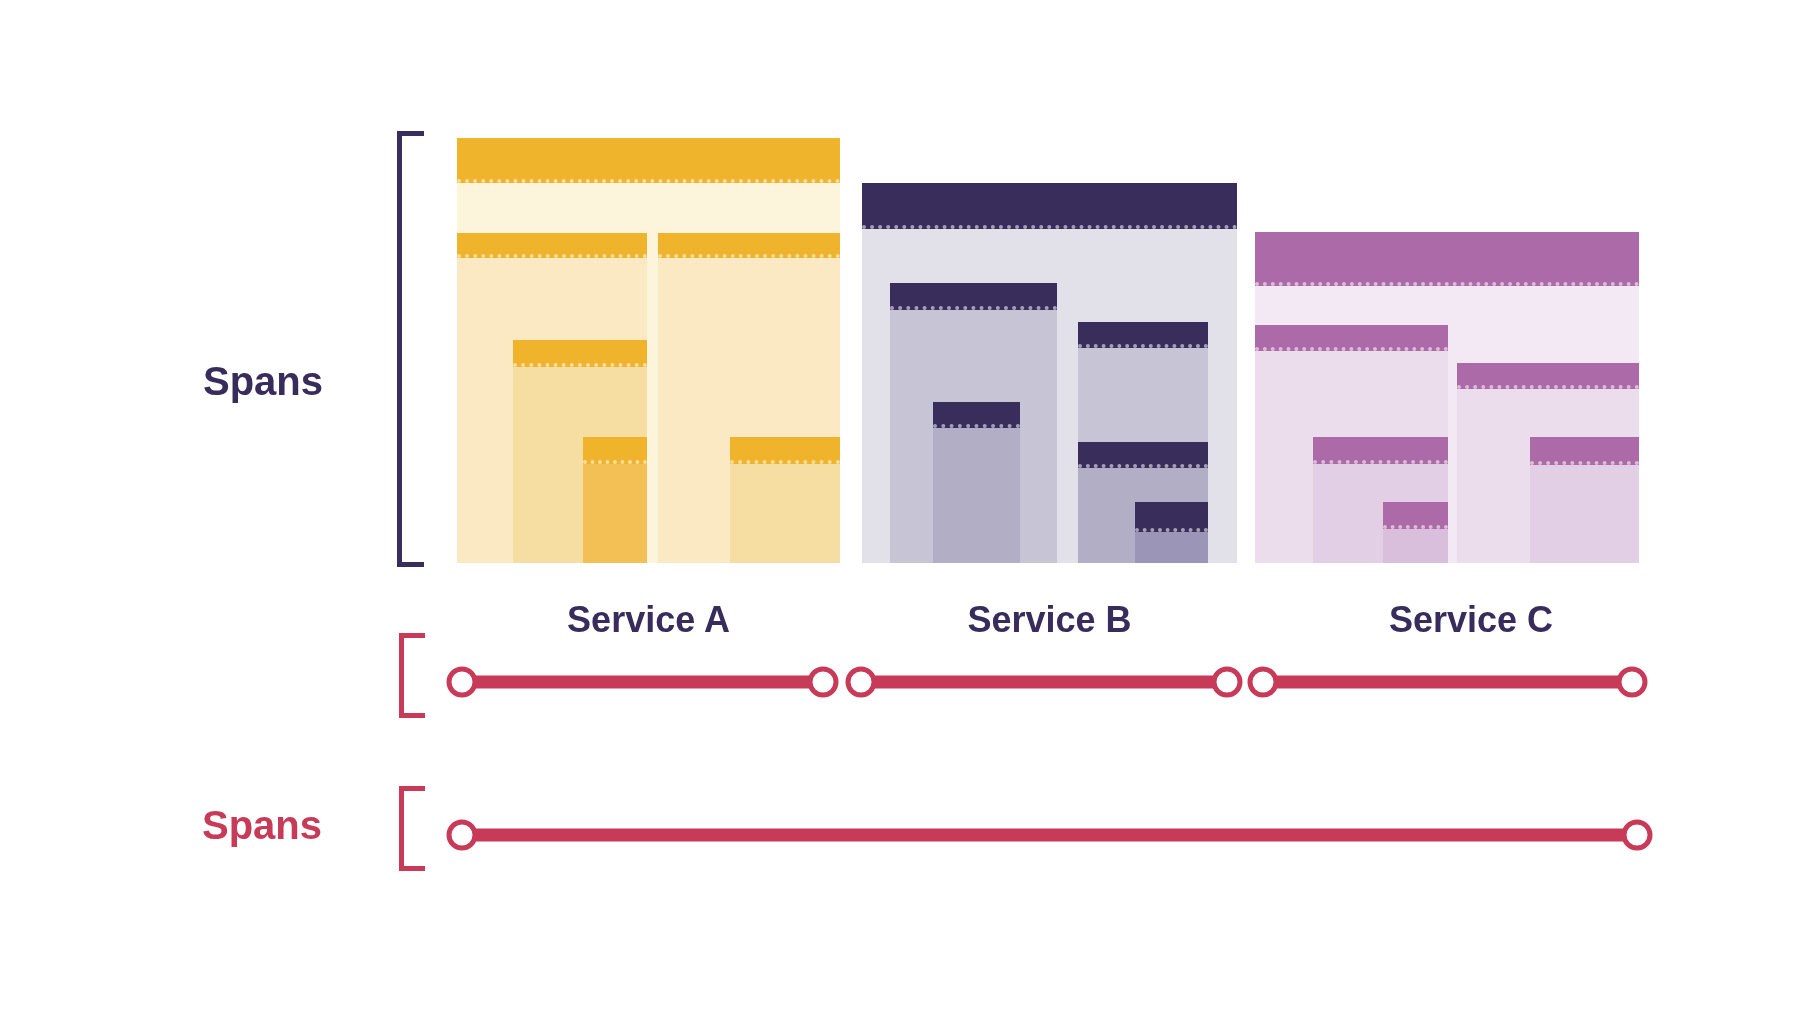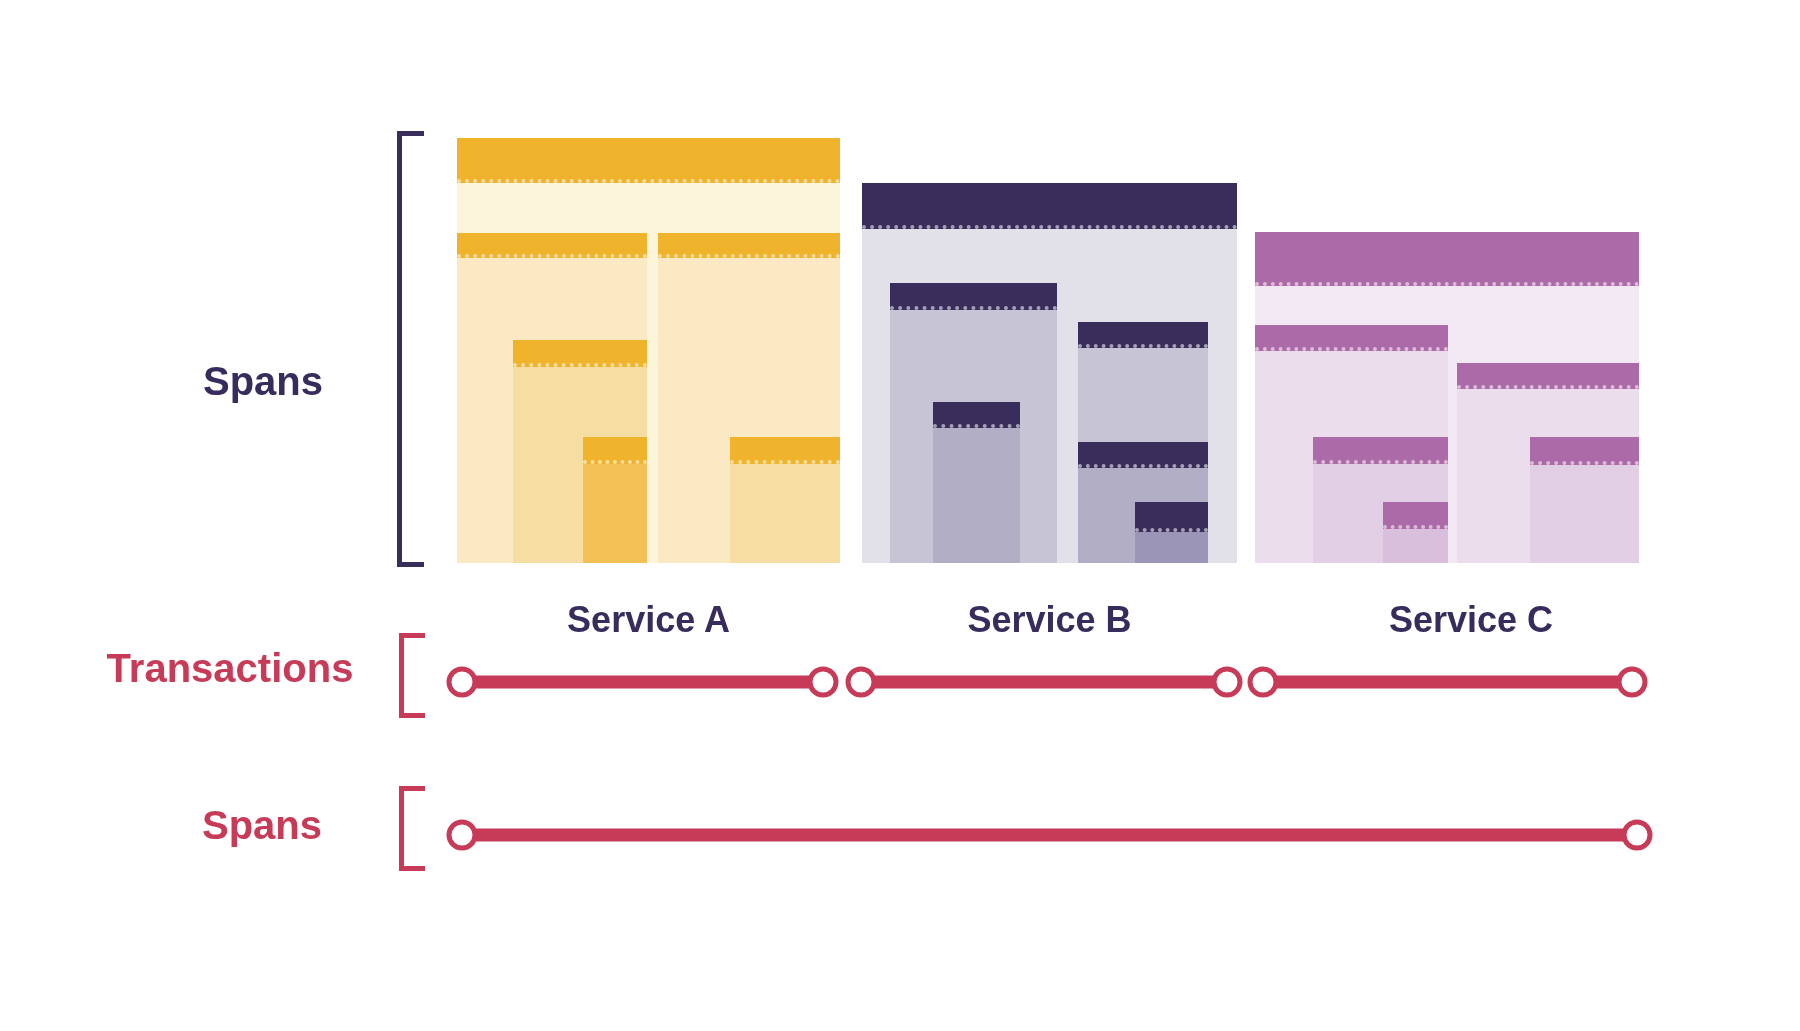--- a/index.html
+++ b/index.html
@@ -37,21 +37,20 @@
     position:absolute;width:31px;height:31px;box-sizing:border-box;border-radius:50%;
     border:5px solid var(--crimson,#C73B58);background:#ffffff;transform:translate(-50%,-50%);
   }
 </style>
 </head>
 <body>
 
 <div class="stage" style="--navy: #392D5C; --navy-text: #372C5B; --crimson: #C73B58; background: rgb(255, 255, 255);">
 
   <div class="row-label navy" style="left: 263px; top: 381px;">Spans</div>
-  <div class="row-label crimson" style="left: 230px; top: 668px;">Transactions</div>
   <div class="row-label crimson" style="left: 262px; top: 825px;">Spans</div>
 
   <div class="bracket navy-b" style="left: 397px; top: 131px; height: 436px; width: 27px;"></div>
   <div class="bracket crimson-b" style="left: 399px; top: 633px; height: 85px; width: 26px;"></div>
   <div class="bracket crimson-b" style="left: 399px; top: 786px; height: 85px; width: 26px;"></div>
 
   <div id="blocks">
       <div class="span-block" style="left: 457px; top: 138px; width: 383px; height: 425px; background: rgb(253, 244, 220);">
         <div class="span-head" style="height: 45px; background: rgb(240, 179, 44);"></div>
       </div>

